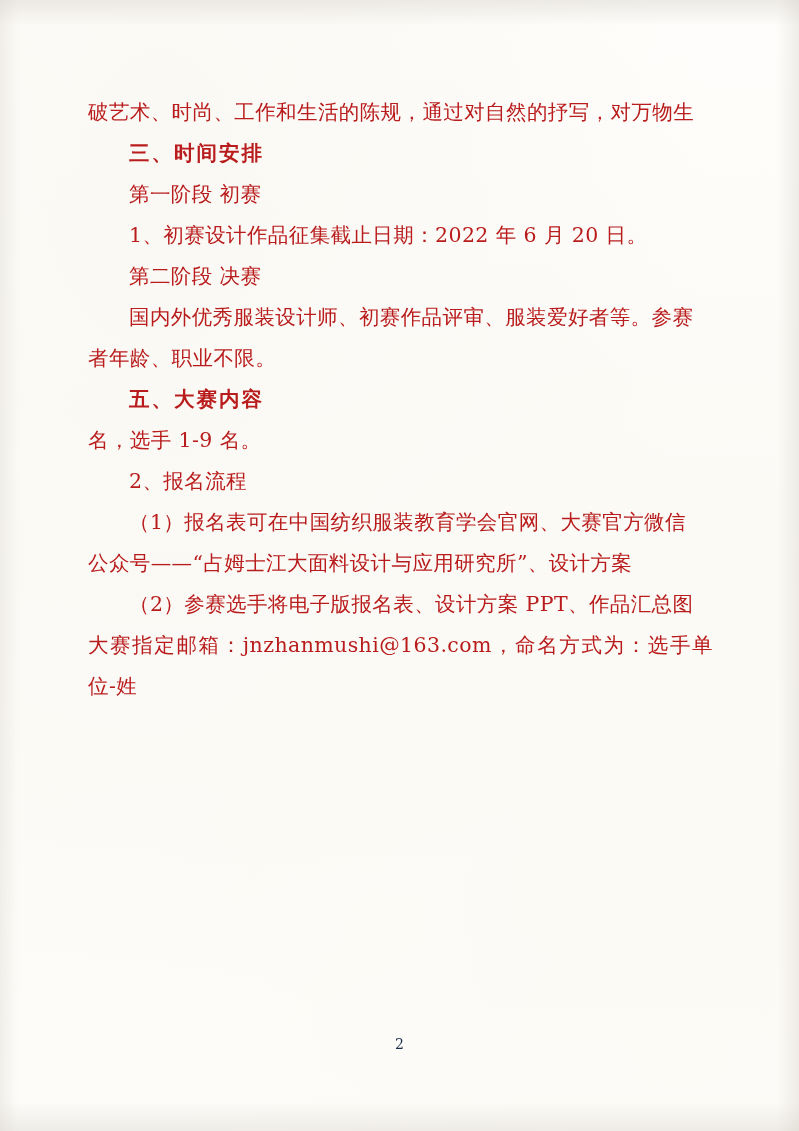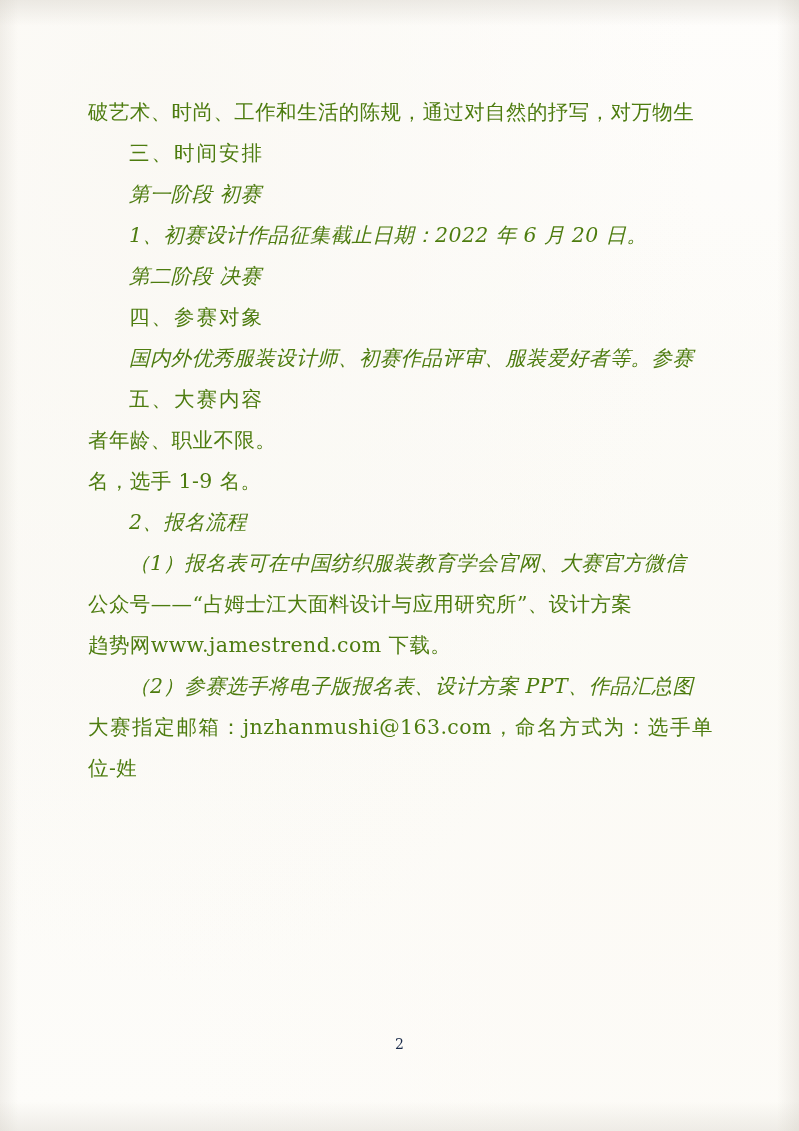--- a/index.html
+++ b/index.html
@@ -26,35 +26,34 @@
       linear-gradient(180deg, #fefdfb 0%, #fbfaf6 50%, #fdfcf9 100%);
     pointer-events: none;
   }
   .content {
     position: absolute;
     left: 88px;
     top: 92px;
     width: 625px;
   }
   .line {
-    color: #4d7c0f;
+    color: #b91c1c;
     font-size: 20.5px;
     line-height: 41px;
     letter-spacing: 0.4px;
     white-space: pre-wrap;
     text-align: justify;
   }
   .heading {
-    font-weight: normal;
+    font-weight: bold;
     padding-left: 41px;
     letter-spacing: 2px;
   }
   .para {
     padding-left: 41px;
-    font-style: italic;
   }
   .pagenum {
     position: absolute;
     left: 0;
     right: 0;
     top: 1036px;
     text-align: center;
     color: #1a2b4a;
     font-size: 14px;
     font-family: "DejaVu Serif", "Liberation Serif", serif;
@@ -89,27 +88,25 @@
   <div class="edge-left"></div>
   <div class="edge-right"></div>
   <div class="edge-bottom"></div>
 
   <div class="content">
     <div class="line">破艺术、时尚、工作和生活的陈规，通过对自然的抒写，对万物生</div>
     <div class="line heading">三、时间安排</div>
     <div class="line para">第一阶段 初赛</div>
     <div class="line para">1、初赛设计作品征集截止日期：2022 年 6 月 20 日。</div>
     <div class="line para">第二阶段 决赛</div>
-    <div class="line heading">四、参赛对象</div>
     <div class="line para">国内外优秀服装设计师、初赛作品评审、服装爱好者等。参赛</div>
+    <div class="line">者年龄、职业不限。</div>
     <div class="line heading">五、大赛内容</div>
-    <div class="line">者年龄、职业不限。</div>
     <div class="line">名，选手 1-9 名。</div>
     <div class="line para">2、报名流程</div>
     <div class="line para">（1）报名表可在中国纺织服装教育学会官网、大赛官方微信</div>
     <div class="line">公众号——“占姆士江大面料设计与应用研究所”、设计方案</div>
-    <div class="line">趋势网www.jamestrend.com 下载。</div>
     <div class="line para">（2）参赛选手将电子版报名表、设计方案 PPT、作品汇总图</div>
     <div class="line">大赛指定邮箱：jnzhanmushi@163.com，命名方式为：选手单位-姓</div>
   </div>
 
   <div class="pagenum">2</div>
 </div>
 
 </body></html>

